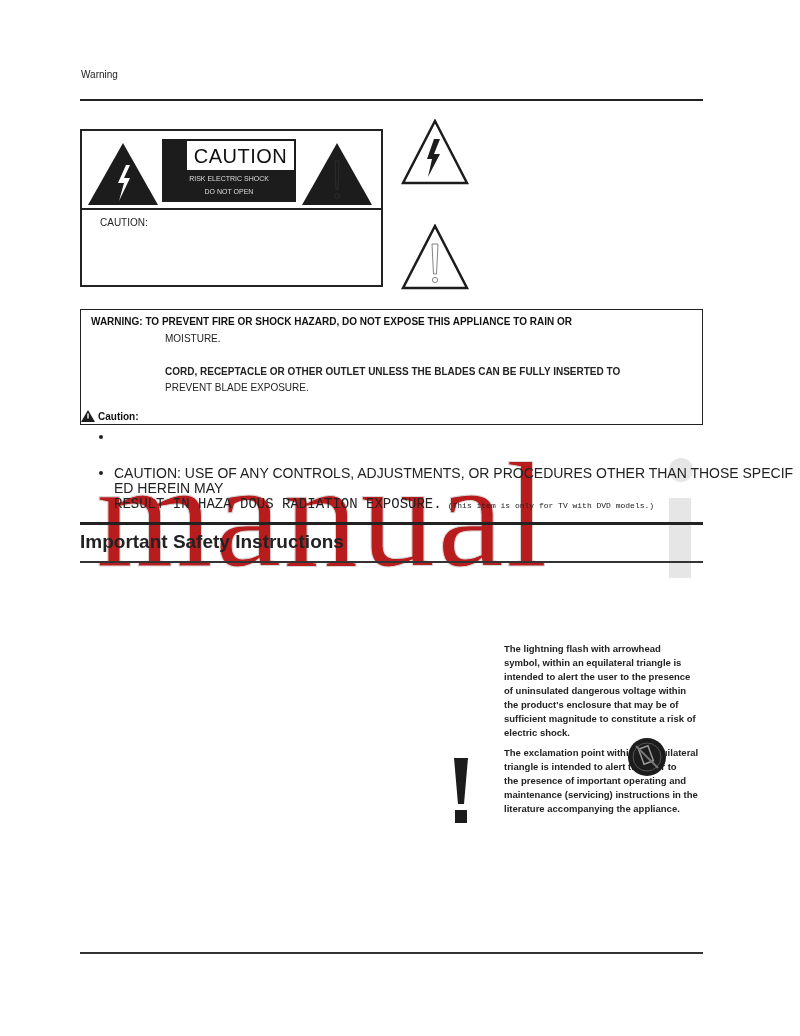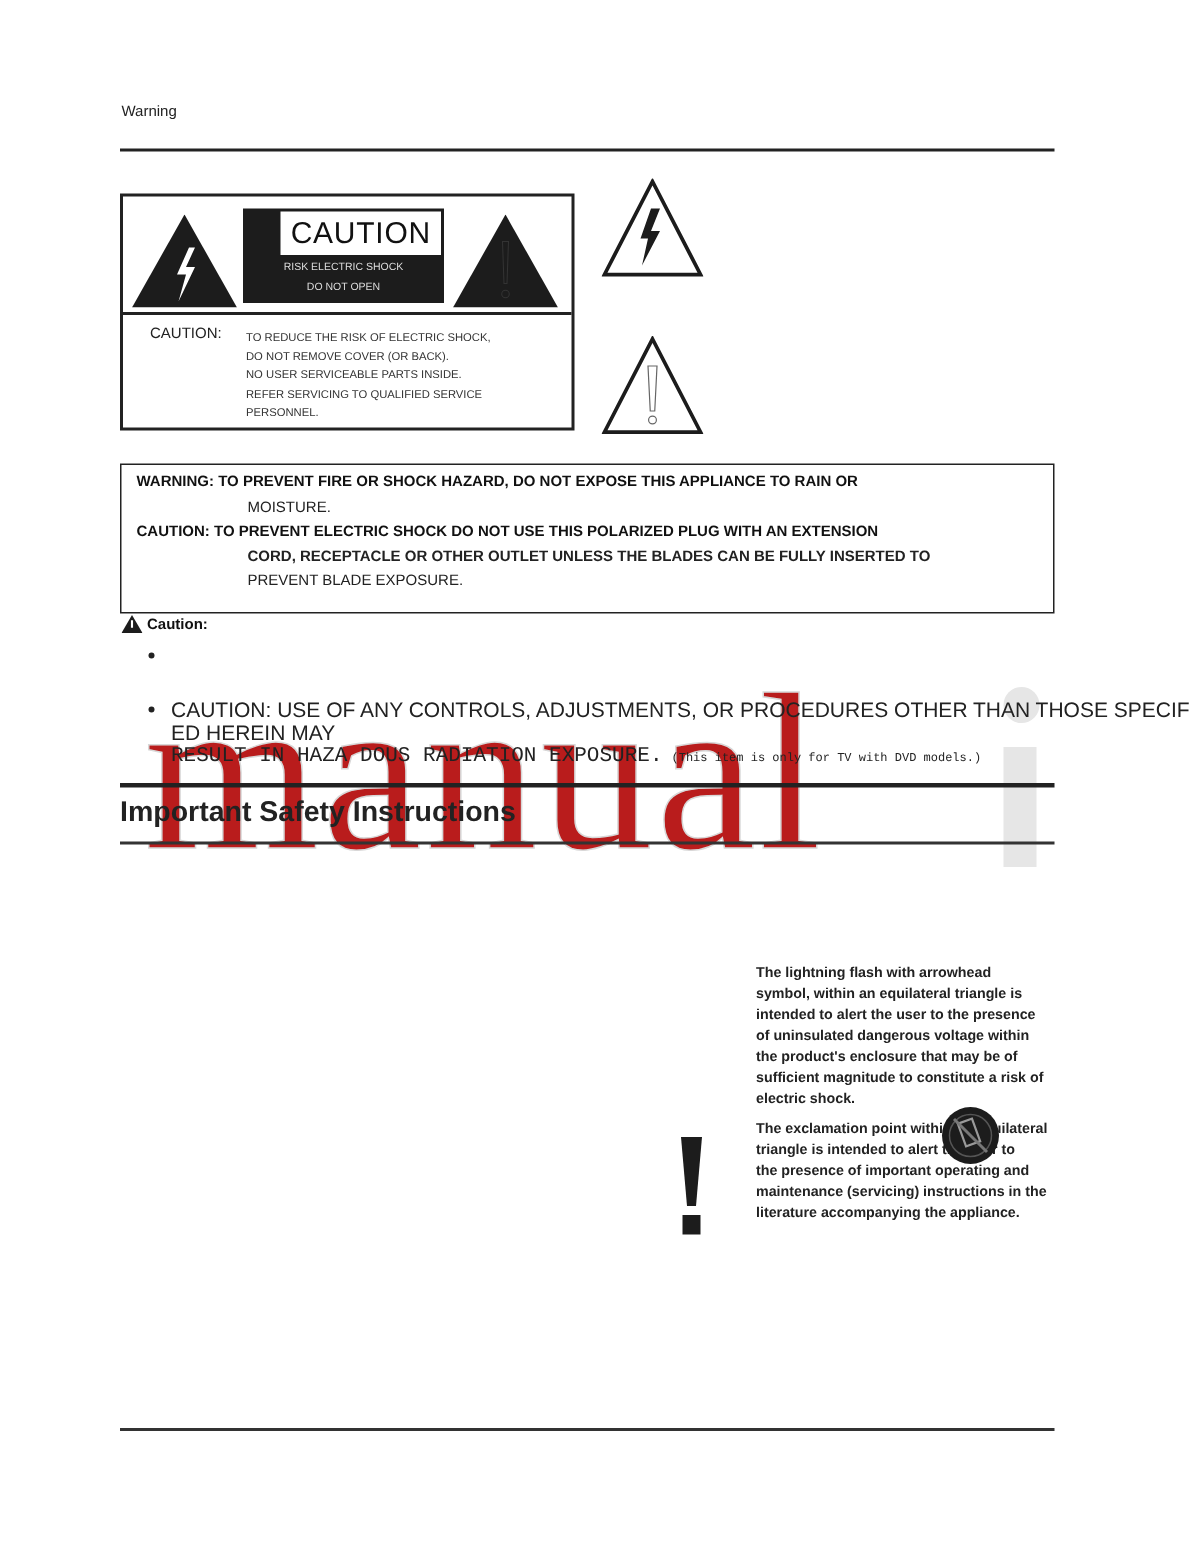--- a/index.html
+++ b/index.html
@@ -19,21 +19,21 @@
     .center-panel .sub { position: absolute; left: 0; right: 0; text-align: center; font-size: 7px; color: #ddd; }
     .center-panel .sub1 { top: 36px; }
     .center-panel .sub2 { top: 49px; }
     .caution-lower-label { position: absolute; left: 18px; top: 86px; font-size: 10px; color: #222; }
     .caution-lower-lines { position: absolute; left: 82px; top: 88px; font-size: 7.5px; color: #333; line-height: 12.5px; }
 
     .side-tri-1 { left: 401px; top: 119px; }
     .side-tri-2 { left: 401px; top: 224px; }
 
     
-    .warn-box { left: 80px; top: 309px; width: 623px; height: 100px; border: 1.5px solid #222; box-sizing: border-box; font-size: 10px; line-height: 16.5px; }
+    .warn-box { left: 80px; top: 309px; width: 623px; height: 116px; border: 1.5px solid #222; box-sizing: border-box; font-size: 10px; line-height: 16.5px; }
     .warn-line { position: absolute; white-space: nowrap; }
     .warn-bold { font-weight: bold; left: 10px; }
     .warn-indent { left: 84px; color: #222; }
 
     
     .caution-head { left: 81px; top: 410px; font-size: 10px; font-weight: bold; display: flex; align-items: center; gap: 3px; }
     .bullet-item { position: absolute; font-size: 10px; line-height: 15px; color: #222; }
     .bullet-dot { position: absolute; left: 99px; width: 4px; height: 4px; border-radius: 50%; background: #222; }
     .small-caps { font-size: 14px; }
 
@@ -71,43 +71,35 @@
     <div class="sub sub1">RISK ELECTRIC SHOCK</div>
     <div class="sub sub2">DO NOT OPEN</div>
   </div>
   <svg class="abs tri-right" width="70" height="62" viewBox="0 0 70 62">
     <polygon points="35,0 70,62 0,62" fill="#1c1c1c"></polygon>
     <path d="M33,18 L37,18 L36,46 L34,46 Z" fill="none" stroke="#333" stroke-width="0.7"></path>
     <circle cx="35" cy="53" r="2.5" fill="none" stroke="#333" stroke-width="0.7"></circle>
   </svg>
   <div class="divider"></div>
   <div class="caution-lower-label">CAUTION:</div>
-  <div class="caution-lower-lines">
-    <div>TO REDUCE THE RISK OF ELECTRIC SHOCK,</div>
-    <div>DO NOT REMOVE COVER (OR BACK).</div>
-    <div>NO USER SERVICEABLE PARTS INSIDE.</div>
-    <div>REFER SERVICING TO QUALIFIED SERVICE</div>
-    <div>PERSONNEL.</div>
-  </div>
 </div>
 
 <svg class="abs side-tri-1" width="68" height="66" viewBox="0 0 68 66">
   <polygon points="34,2 66,64 2,64" fill="#fff" stroke="#1c1c1c" stroke-width="2.5"></polygon>
   <polygon points="33,20 26,40 31,40 27,58 39,35 33,35 39,20" fill="#1c1c1c"></polygon>
 </svg>
 <svg class="abs side-tri-2" width="68" height="66" viewBox="0 0 68 66">
   <polygon points="34,2 66,64 2,64" fill="#fff" stroke="#1c1c1c" stroke-width="2.5"></polygon>
   <path d="M31,20 L37,20 L35.5,50 L32.5,50 Z" fill="none" stroke="#666" stroke-width="0.8"></path>
   <circle cx="34" cy="56" r="2.6" fill="none" stroke="#666" stroke-width="0.8"></circle>
 </svg>
 
 <div class="abs warn-box">
   <div class="warn-line warn-bold" style="top:4px;">WARNING: TO PREVENT FIRE OR SHOCK HAZARD, DO NOT EXPOSE THIS APPLIANCE TO RAIN OR</div>
   <div class="warn-line warn-indent" style="top:20.5px;">MOISTURE.</div>
-  <div class="warn-line warn-bold" style="top:37px;">CAUTION: TO PREVENT ELECTRIC SHOCK DO NOT USE THIS POLARIZED PLUG WITH AN EXTENSION</div>
   <div class="warn-line warn-indent" style="top:53.5px;font-weight:bold;">CORD, RECEPTACLE OR OTHER OUTLET UNLESS THE BLADES CAN BE FULLY INSERTED TO</div>
   <div class="warn-line warn-indent" style="top:70px;">PREVENT BLADE EXPOSURE.</div>
 </div>
 
 <div class="abs wm-dot"></div>
 <div class="abs wm-bar"></div>
 <div class="abs watermark">manual</div>
 
 <div class="abs caution-head">
   <svg width="14" height="12" viewBox="0 0 14 12">

